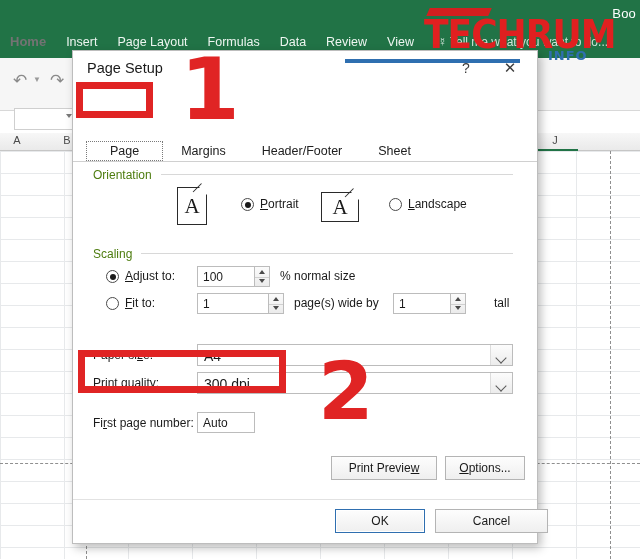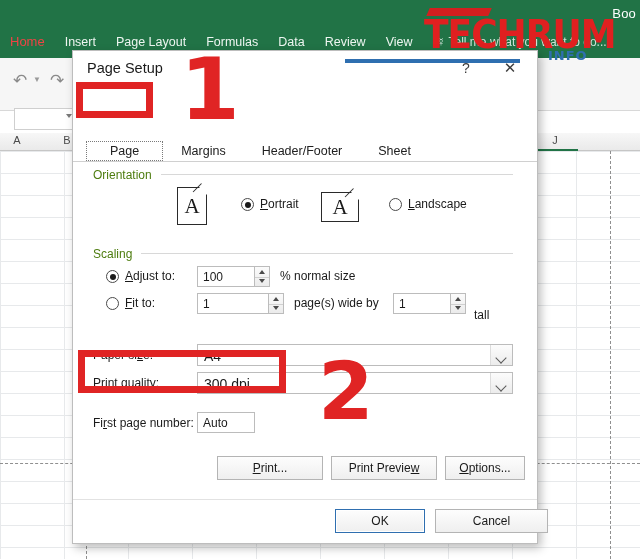--- a/index.html
+++ b/index.html
@@ -43,22 +43,22 @@
     align-items: flex-start;
   }
   .ribbon-tab {
     color: #eef6f1;
     font-size: 12.5px;
     padding: 0 10px;
     white-space: nowrap;
     line-height: 18px;
   }
   .ribbon-tab.active {
-    color: #ef4444;
-    font-weight: normal;
+    color: #737373;
+    font-weight: bold;
     font-size: 13px;
   }
   .tellme {
     color: #cfe3d8;
     font-size: 12px;
     margin-left: 14px;
     white-space: nowrap;
     line-height: 18px;
   }
   .tellme .bulb {
@@ -571,38 +571,37 @@
     <span class="spin-div"></span>
     <span class="spin-dn"></span>
   </div>
   <div class="static-text" style="left:221px; top:245px;">page(s) wide by</div>
   <div class="field" style="left:320px; top:242px; width:58px; height:21px;">1</div>
   <div class="spinner" style="left:378px; top:242px; height:21px;">
     <span class="spin-up"></span>
     <span class="spin-div"></span>
     <span class="spin-dn"></span>
   </div>
-  <div class="static-text" style="left:401px; top:245px;margin-top:12px;">tall</div>
+  <div class="static-text" style="left:421px; top:245px;">tall</div>
 
   <div class="static-text" style="left:20px; top:297px;">Paper si<span class="u">z</span>e:</div>
   <div class="combo" style="left:124px; top:293px; width:316px;">
     <span class="combo-value">A4</span>
     <span class="combo-arrow-box"></span>
   </div>
 
   <div class="static-text" style="left:20px; top:325px;">Print <span class="u">q</span>uality:</div>
   <div class="combo" style="left:124px; top:321px; width:316px;">
     <span class="combo-value">300 dpi</span>
     <span class="combo-arrow-box"></span>
   </div>
 
   <div class="static-text" style="left:20px; top:365px;">Fi<span class="u">r</span>st page number:</div>
   <div class="field" style="left:124px; top:361px; width:58px; height:21px;">Auto</div>
 
-  <div class="btn" style="left:144px; top:405px; width:106px;"><span class="u">P</span>rint...</div>
   <div class="btn" style="left:258px; top:405px; width:106px;">Print Previe<span class="u">w</span></div>
   <div class="btn" style="left:372px; top:405px; width:80px;"><span class="u">O</span>ptions...</div>
 
   <div class="dlg-footer-rule"></div>
 
   <div class="btn default" style="left:262px; top:458px; width:90px;">OK</div>
   <div class="btn" style="left:362px; top:458px; width:113px;">Cancel</div>
 </div>
 
 <div class="wm-cross-line"></div>

